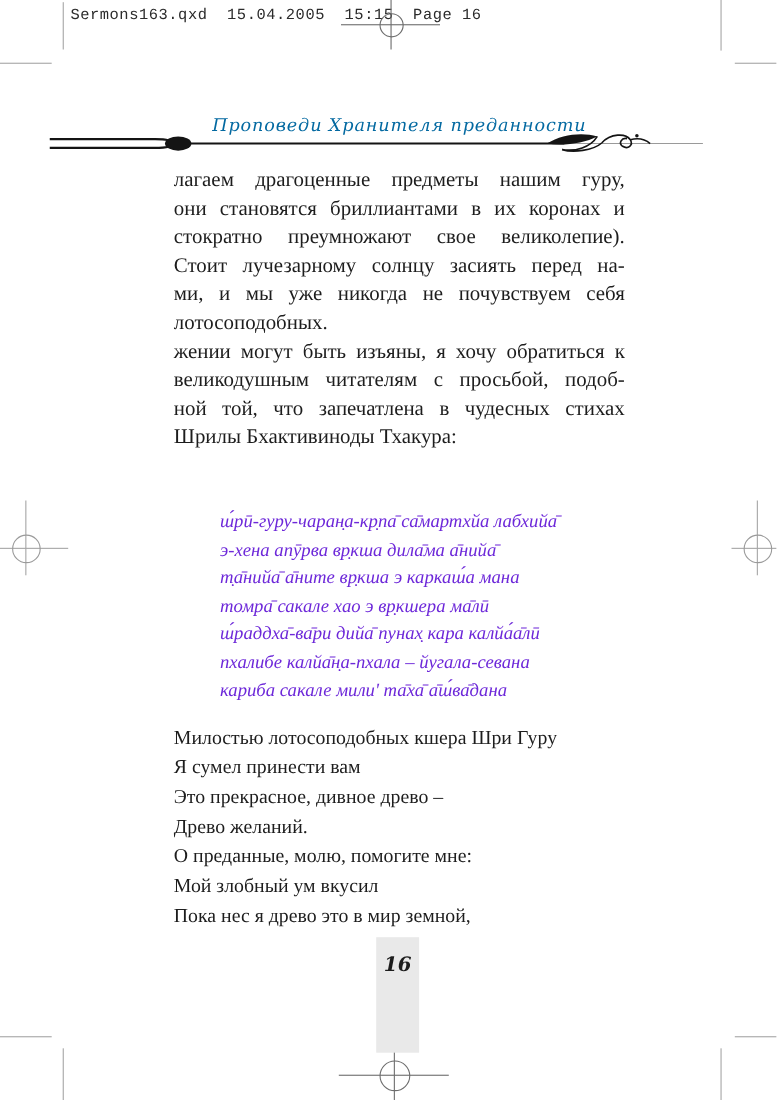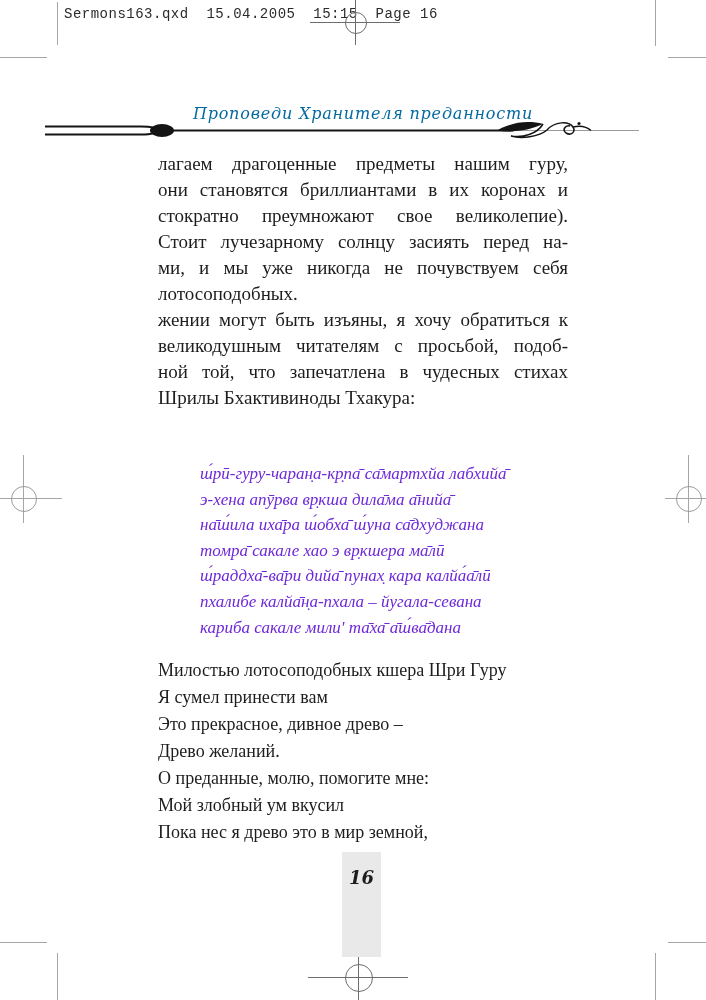--- a/index.html
+++ b/index.html
@@ -92,21 +92,21 @@
     <div class="ll">лотосоподобных.</div>
     <div class="jl">жении могут быть изъяны, я хочу обратиться к</div>
     <div class="jl">великодушным читателям с просьбой, подоб-</div>
     <div class="jl">ной той, что запечатлена в чудесных стихах</div>
     <div class="ll">Шрилы Бхактивиноды Тхакура:</div>
   </div>
 
   <div class="verse">
     <div>ш́рӣ-гуру-чаран̣а-кр̣па̄ са̄мартхйа лабхийа̄</div>
     <div>э-хена апӯрва вр̣кша дила̄ма а̄нийа̄</div>
-    <div>на̄ш́ила иха̄ра ш́обха̄ ш́уна са̄дхуджана</div>
+    <div>т̣а̄нийа̄ а̄ните вр̣кша э каркаш́а мана</div>
     <div>томра̄ сакале хао э вр̣кшера ма̄лӣ</div>
     <div>ш́раддха̄-ва̄ри дийа̄ пунах̣ кара калйа́а̄лӣ</div>
     <div>пхалибе калйа̄н̣а-пхала – йугала-севана</div>
     <div>кариба сакале мили' та̄ха̄ а̄ш́ва̄дана</div>
   </div>
 
   <div class="transl">
     <div>Милостью лотосоподобных кшера Шри Гуру</div>
     <div>Я сумел принести вам</div>
     <div>Это прекрасное, дивное древо –</div>

